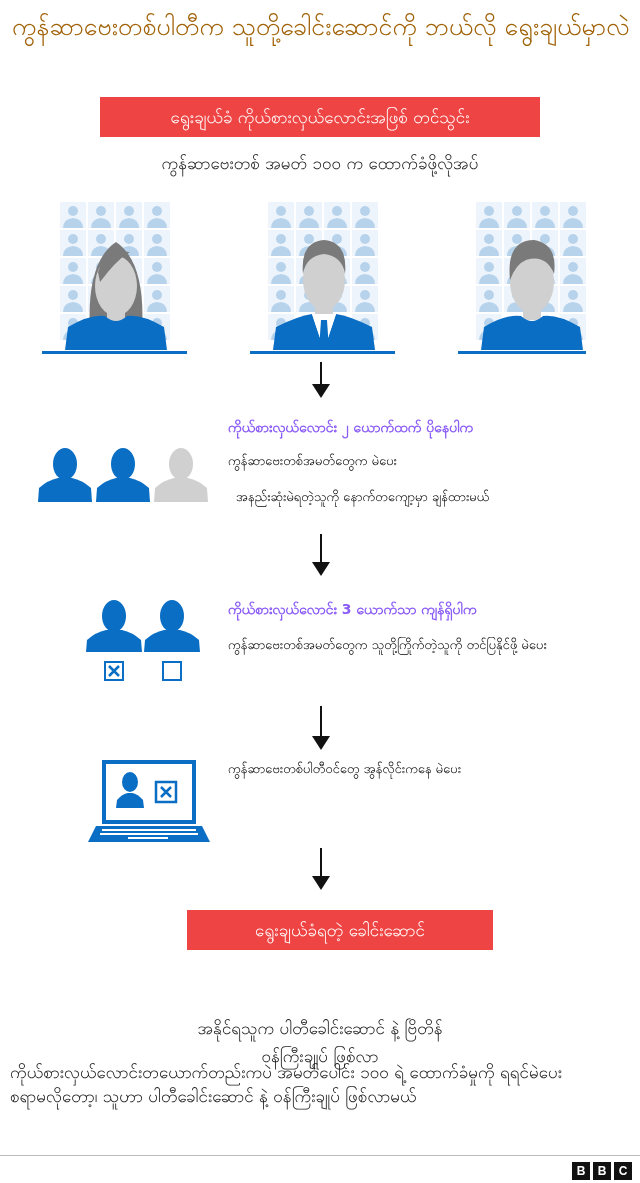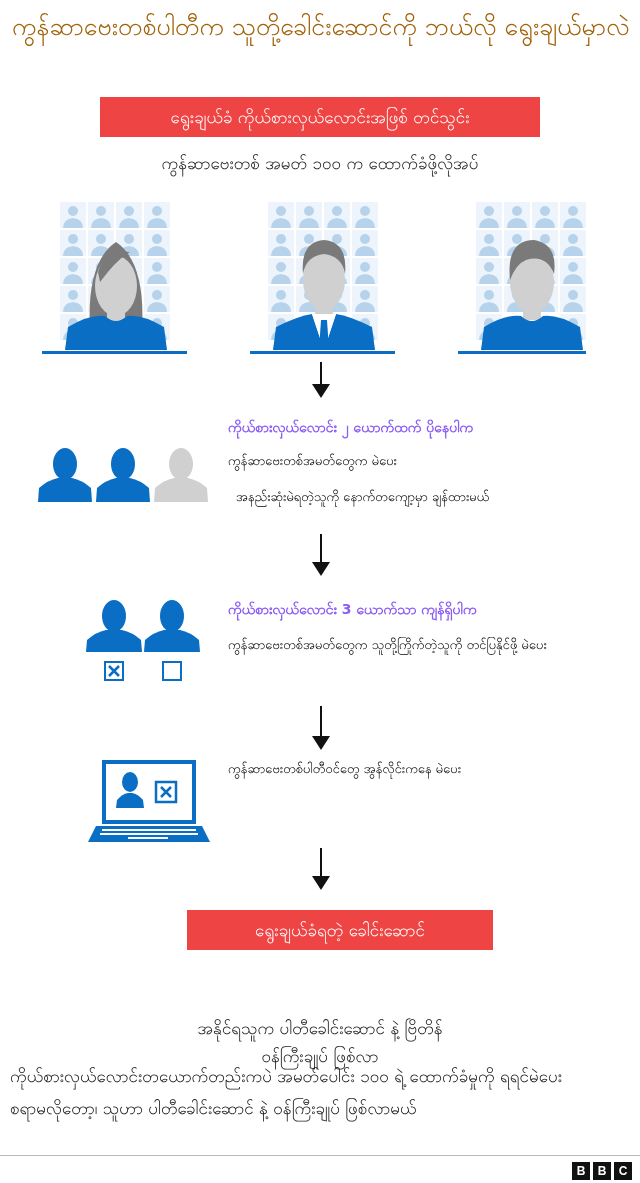--- a/index.html
+++ b/index.html
@@ -157,21 +157,21 @@
 <div class="abs step-text" style="left:228px; top:756px; width:290px;">ကွန်ဆာဗေးတစ်ပါတီဝင်တွေ အွန်လိုင်းကနေ မဲပေး</div>
 
 <div class="abs arrow" style="left:313px; top:848px;">
   <div class="stem" style="height:28px;"></div>
     <div class="head"></div>
 </div>
 
 <div class="abs banner" style="left:187px; top:910px; width:306px;">ရွေးချယ်ခံရတဲ့ ခေါင်းဆောင်</div>
 <div class="abs center-text" style="left:180px; top:966px; width:280px; line-height:28px;margin-top:48px;">အနိုင်ရသူက ပါတီခေါင်းဆောင် နဲ့ ဗြိတိန် ဝန်ကြီးချုပ် ဖြစ်လာ</div>
 
-<div class="abs" style="left:10px; top:1060px; width:560px; font-size:17px; line-height:32px; color:#222;">ကိုယ်စားလှယ်လောင်းတယောက်တည်းကပဲ အမတ်ပေါင်း ၁၀၀ ရဲ့ ထောက်ခံမှုကို ရရင်မဲပေးစရာမလိုတော့၊ သူဟာ ပါတီခေါင်းဆောင် နဲ့ ဝန်ကြီးချုပ် ဖြစ်လာမယ်</div>
+<div class="abs" style="left:10px; top:1060px; width:560px; font-size:17px; line-height:24px; color:#222;">ကိုယ်စားလှယ်လောင်းတယောက်တည်းကပဲ အမတ်ပေါင်း ၁၀၀ ရဲ့ ထောက်ခံမှုကို ရရင်မဲပေးစရာမလိုတော့၊ သူဟာ ပါတီခေါင်းဆောင် နဲ့ ဝန်ကြီးချုပ် ဖြစ်လာမယ်</div>
 
 <div class="abs divider" style="top:1155px;"></div>
 
 <div class="abs bbc" style="left:572px; top:1162px;">
   <span>B</span>
   <span>B</span>
   <span>C</span>
 </div>
 
 </body></html>

